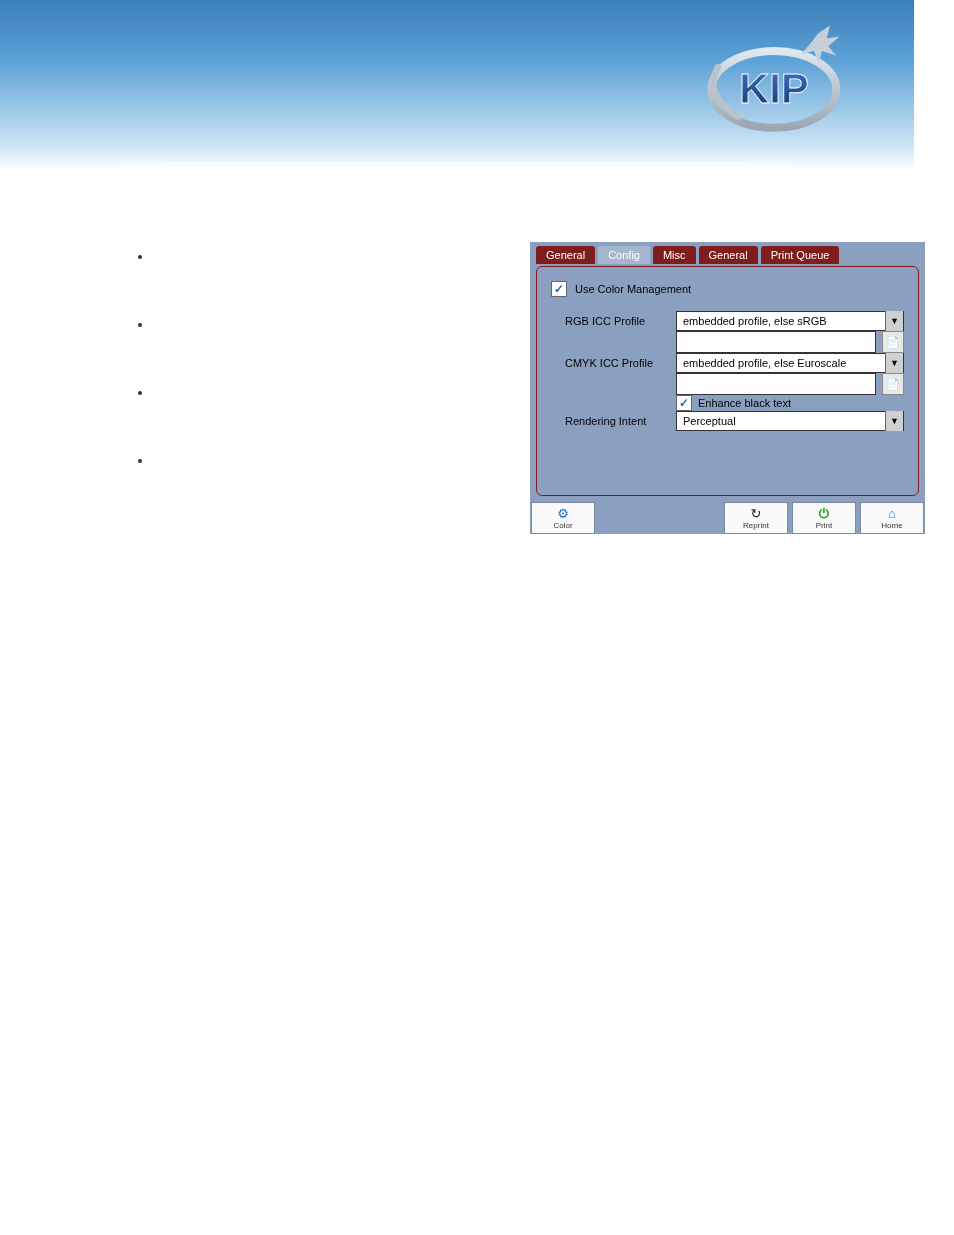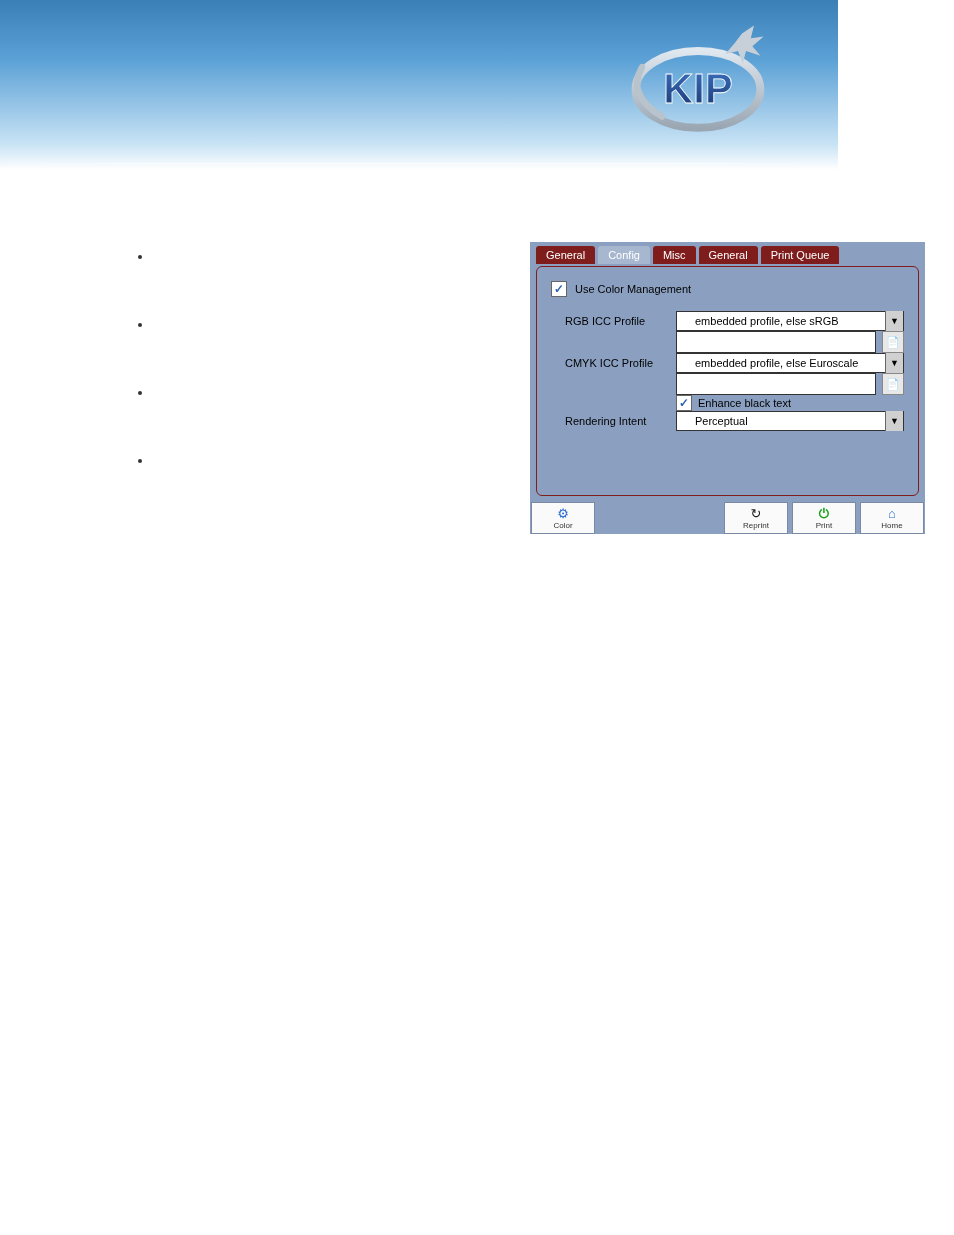--- a/index.html
+++ b/index.html
@@ -1,18 +1,18 @@
 <!DOCTYPE html>
 <html><head>
 <meta charset="utf-8">
 <style>
   * { box-sizing: border-box; margin: 0; padding: 0; }
   html, body { width: 954px; height: 1235px; font-family: Arial, Helvetica, sans-serif; background: #fff; }
   .header {
-    width: 838px;
+    width: 914px;
     height: 170px;
     background: linear-gradient(to bottom, #3b7fb7 0%, #5ba1d6 35%, #c9e3f5 85%, #ffffff 100%);
     position: relative;
   }
   .header-rule {
     position: absolute;
     left: 0; right: 0; top: 163px;
     height: 1px;
     background: linear-gradient(to right, rgba(255,255,255,0) 0%, rgba(255,255,255,0.9) 20%, rgba(255,255,255,0.9) 80%, rgba(255,255,255,0) 100%);
   }
@@ -95,21 +95,21 @@
     font-size: 11px;
   }
   .select {
     flex: 1;
     background: #fff;
     border: 1px solid #333;
     height: 20px;
     display: flex;
     align-items: center;
     justify-content: space-between;
-    padding: 0 0 0 18px;
+    padding: 0 0 0 6px;
     font-size: 11px;
   }
   .select .arrow {
     width: 18px; height: 20px;
     background: #d0d0d0;
     border-left: 1px solid #666;
     display: flex; align-items: center; justify-content: center;
     font-size: 9px;
   }
   .textin {

